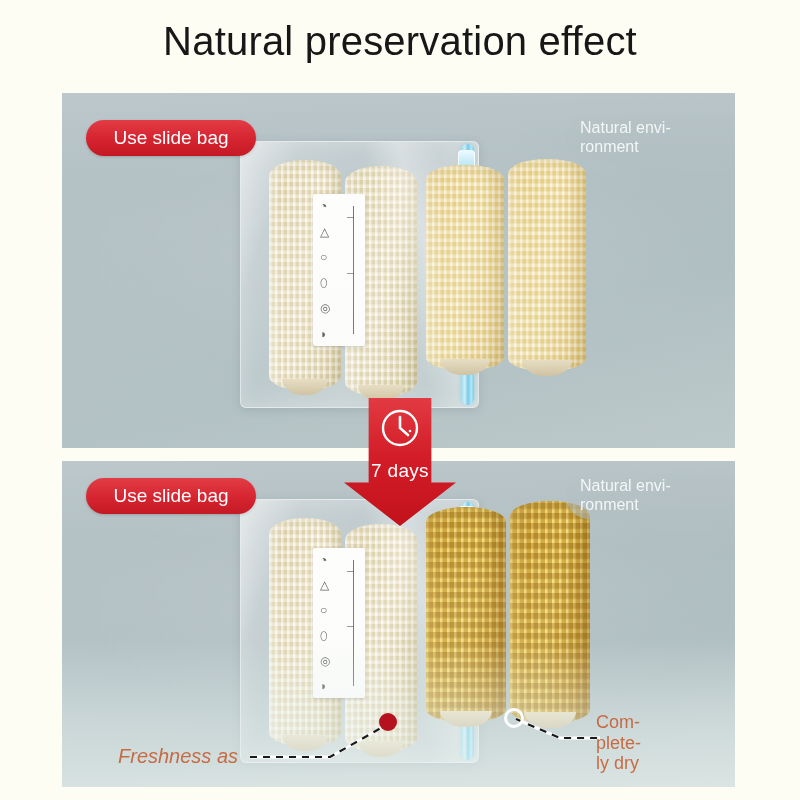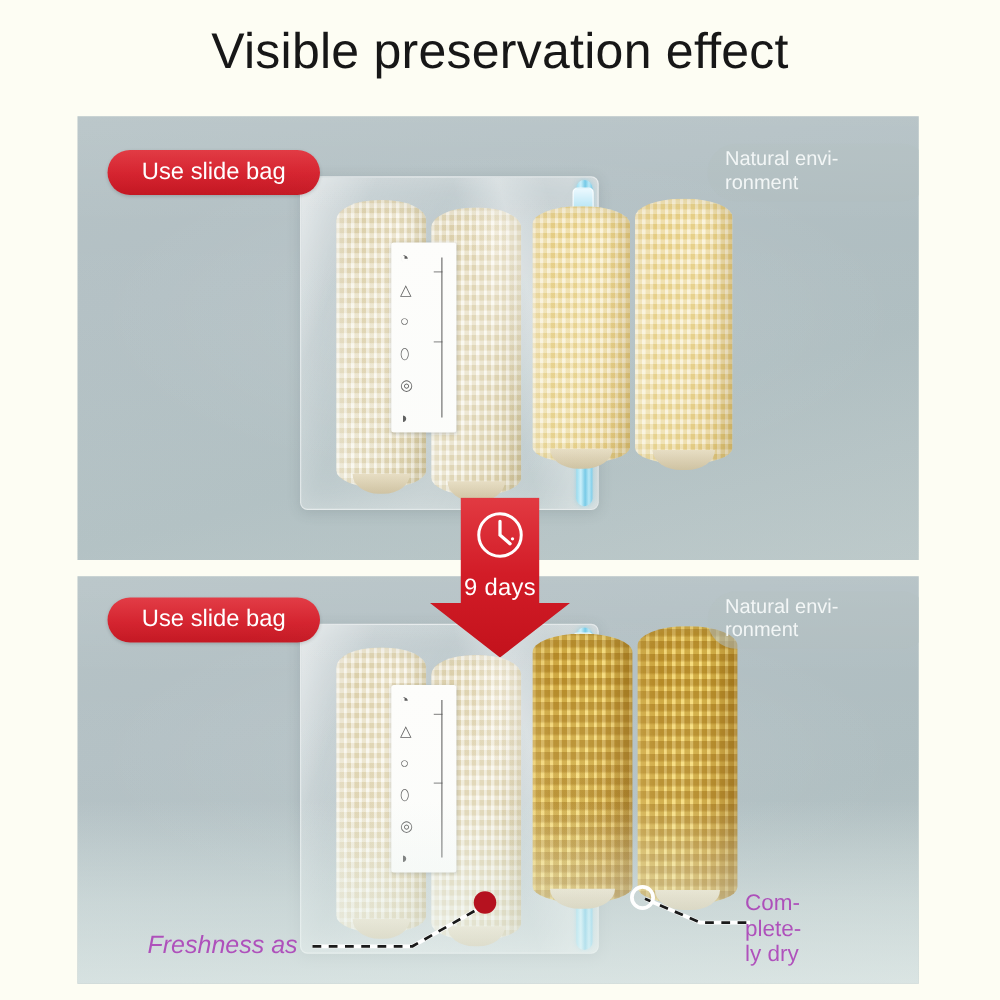--- a/index.html
+++ b/index.html
@@ -249,42 +249,42 @@
     width: 100%;
     text-align: center;
     color: #ffffff;
     font-size: 19px;
     letter-spacing: 0.3px;
   }
 
   
   .callout-text {
     position: absolute;
-    color: #a21caf;
+    color: #c2410c;
     opacity: 0.72;
     font-size: 20px;
     line-height: 1.15;
     white-space: pre-line;
     z-index: 5;
   }
   .callout-left  { left: 118px; top: 745px; font-style: italic; }
   .callout-right { left: 596px; top: 712px; font-size: 18px; }
 
   .callout-svg {
     position: absolute;
     left: 0; top: 0;
     width: 800px; height: 800px;
     pointer-events: none;
     z-index: 5;
   }
 </style>
 </head>
 <body>
 
-<div class="title">Visible preservation effect</div>
+<div class="title">Natural preservation effect</div>
 
 <div class="panel panel-top">
 
   <div class="bag" style="left:178px; top:48px; width:237px; height:265px;">
     <div class="corn corn-bagged" style="left:28px; top:18px; width:72px; height:230px;">
       <div class="corn-tip"></div>
     </div>
     <div class="corn corn-bagged" style="left:104px; top:24px; width:72px; height:230px;">
       <div class="corn-tip"></div>
     </div>
@@ -369,21 +369,21 @@
 </div>
 
 <div class="arrow-wrap">
   <div class="arrow-shape"></div>
   <svg class="clock-icon" viewBox="0 0 44 44">
     <circle cx="22" cy="22" r="17" fill="none" stroke="#ffffff" stroke-width="2.4"></circle>
     <path d="M22 11 L22 22 L30 29" fill="none" stroke="#ffffff" stroke-width="2.6" stroke-linecap="round"></path>
     <circle cx="32" cy="25" r="1.3" fill="#ffffff"></circle>
     <circle cx="30" cy="29" r="1.1" fill="#ffffff"></circle>
   </svg>
-  <div class="arrow-days">9 days</div>
+  <div class="arrow-days">7 days</div>
 </div>
 
 <svg class="callout-svg" viewBox="0 0 800 800">
 
   <polyline points="250,757 330,757 388,724" fill="none" stroke="#ffffff" stroke-width="3"></polyline>
   <polyline points="250,757 330,757 388,724" fill="none" stroke="#1a1a1a" stroke-width="2.2" stroke-dasharray="7 6"></polyline>
   <circle cx="388" cy="722" r="9" fill="#b5121f"></circle>
 
   <polyline points="516,719 560,738 600,738" fill="none" stroke="#ffffff" stroke-width="3"></polyline>
   <polyline points="516,719 560,738 600,738" fill="none" stroke="#1a1a1a" stroke-width="2.2" stroke-dasharray="7 6"></polyline>

